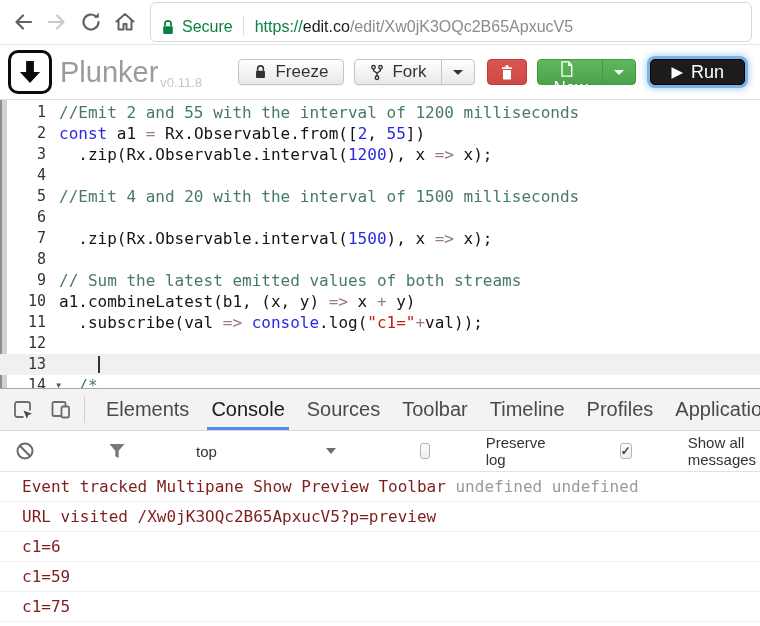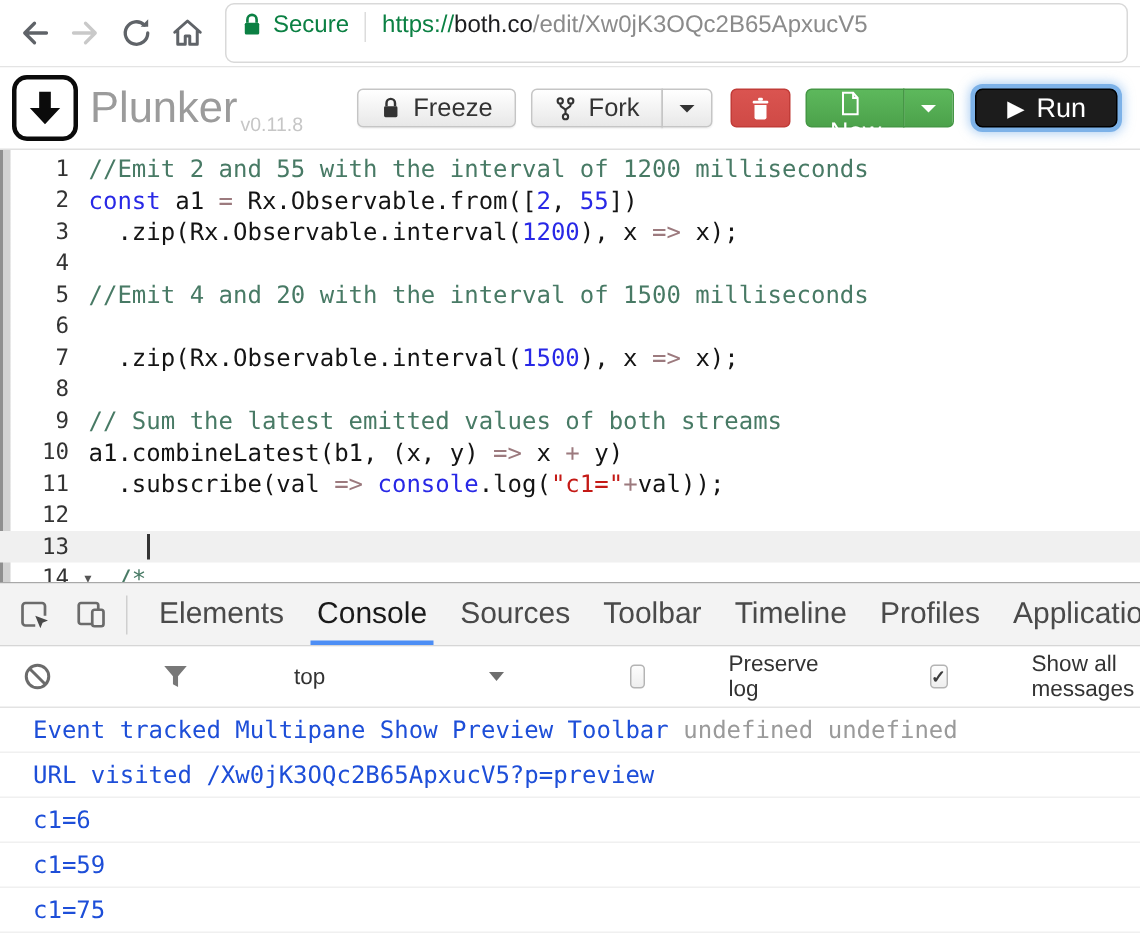--- a/index.html
+++ b/index.html
@@ -4,21 +4,21 @@
 <style>
   html,body{margin:0;padding:0;background:#fff;}
   .app{width:760px;height:626px;position:relative;overflow:hidden;
        font-family:"Liberation Sans",sans-serif;background:#fff;}
 
   
   .browser-bar{height:44px;display:flex;align-items:center;padding-left:6px;
                background:#fff;border-bottom:1px solid #e4e4e4;}
   .nav-icon{width:34px;height:34px;display:flex;align-items:center;justify-content:center;flex:none;}
   .addr{flex:1;height:28px;border:1px solid #d9d9d9;border-radius:6px;display:flex;
-        align-items:flex-start;padding:5px 10px;margin-left:8px;margin-right:8px;background:#fff;}
+        align-items:flex-end;padding:5px 10px;margin-left:8px;margin-right:8px;background:#fff;}
   .secure{color:#0b8043;font-size:16px;margin:0 10px 0 7px;}
   .addr-sep{width:1px;height:20px;background:#dcdcdc;margin-right:11px;}
   .url{font-size:16px;white-space:nowrap;overflow:hidden;}
   .url .scheme{color:#0b8043;}
   .url .host{color:#1d1d1f;}
   .url .path{color:#8b8b8b;}
 
   
   .plunker-bar{height:54px;display:flex;align-items:center;padding:0 8px;
                background:#fff;border-bottom:1px solid #e0e0e0;}
@@ -83,21 +83,21 @@
             border-top:6px solid #6e6e6e;}
   .checkbox{width:16px;height:16px;border:1px solid #b4b4b4;border-radius:3px;
             background:linear-gradient(#fdfdfd,#eeeeee);display:flex;align-items:center;
             justify-content:center;font-size:12px;font-weight:bold;color:#3c3c3c;box-sizing:border-box;}
   .cb-label{margin-left:8px;}
 
   .console-messages{background:#fff;}
   .console-row{height:29px;display:flex;align-items:center;padding-left:22px;
                border-bottom:1px solid #f0f0f0;font-family:"DejaVu Sans Mono",monospace;
                font-size:16px;white-space:pre;}
-  .msg-text{color:#1d4ed8;}
+  .msg-text{color:#7f1d1d;}
   .msg-gray{color:#9a9a9a;}
 </style>
 </head>
 <body>
 
 <div class="app">
 
   <div class="browser-bar">
     <div class="nav-icon">
       <svg width="26" height="26" viewBox="0 0 26 26">
@@ -120,21 +120,21 @@
           <path d="M4.5 12.5L13 5l8.5 7.5M6.5 11v9.5h5v-5.5h3v5.5h5V11" fill="none" stroke="#5f6368" stroke-width="2" stroke-linejoin="round" stroke-linecap="round"></path>
         </svg>
     </div>
     <div class="addr">
       <svg width="14" height="17" viewBox="0 0 16 19">
           <path d="M4.5 8V5.5a3.5 3.5 0 0 1 7 0V8" fill="none" stroke="#0b8043" stroke-width="2"></path>
           <rect x="2.5" y="8" width="11" height="9" rx="1.2" fill="#0b8043"></rect>
         </svg>
       <span class="secure">Secure</span>
       <span class="addr-sep"></span>
-      <span class="url"><span class="scheme">https://</span><span class="host">both.co</span><span class="path">/edit/Xw0jK3OQc2B65ApxucV5</span></span>
+      <span class="url"><span class="scheme">https://</span><span class="host">edit.co</span><span class="path">/edit/Xw0jK3OQc2B65ApxucV5</span></span>
     </div>
   </div>
 
   <div class="plunker-bar">
     <div class="logo">
       <svg width="28" height="28" viewBox="0 0 36 36">
           <path d="M13 4h10v14h8L18 32 5 18h8z" fill="#0b0b0b"></path>
         </svg>
     </div>
     <span class="brand">Plunker</span>

